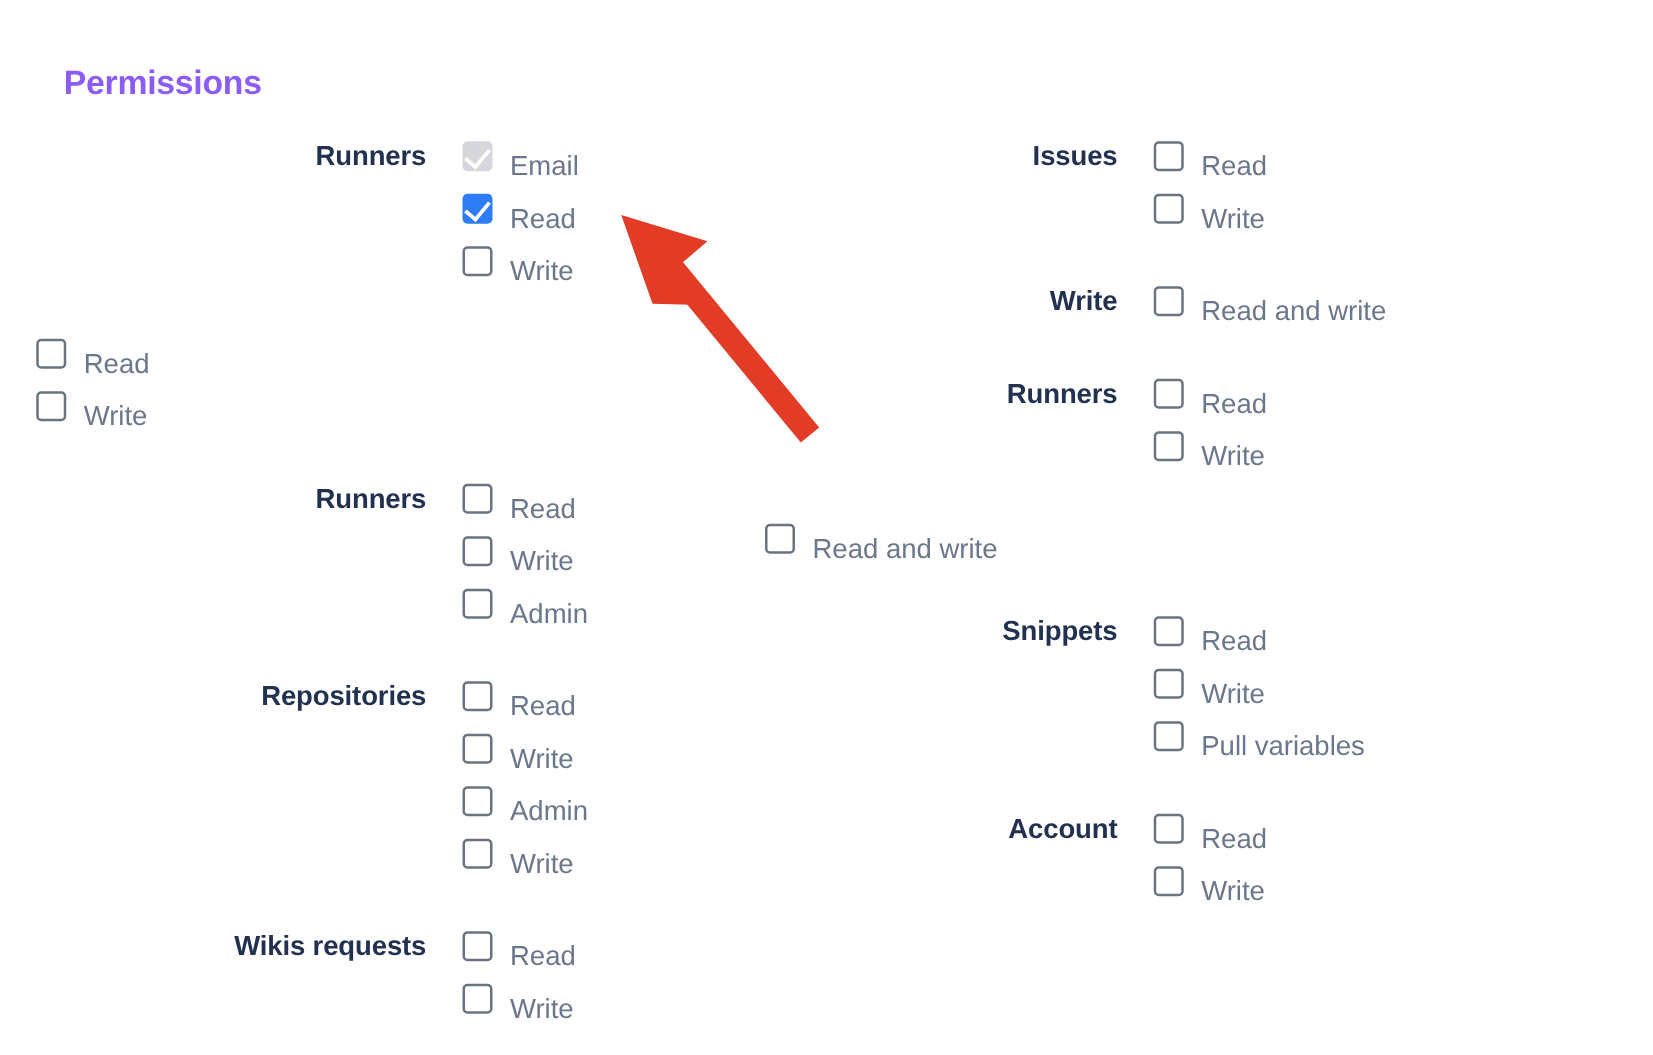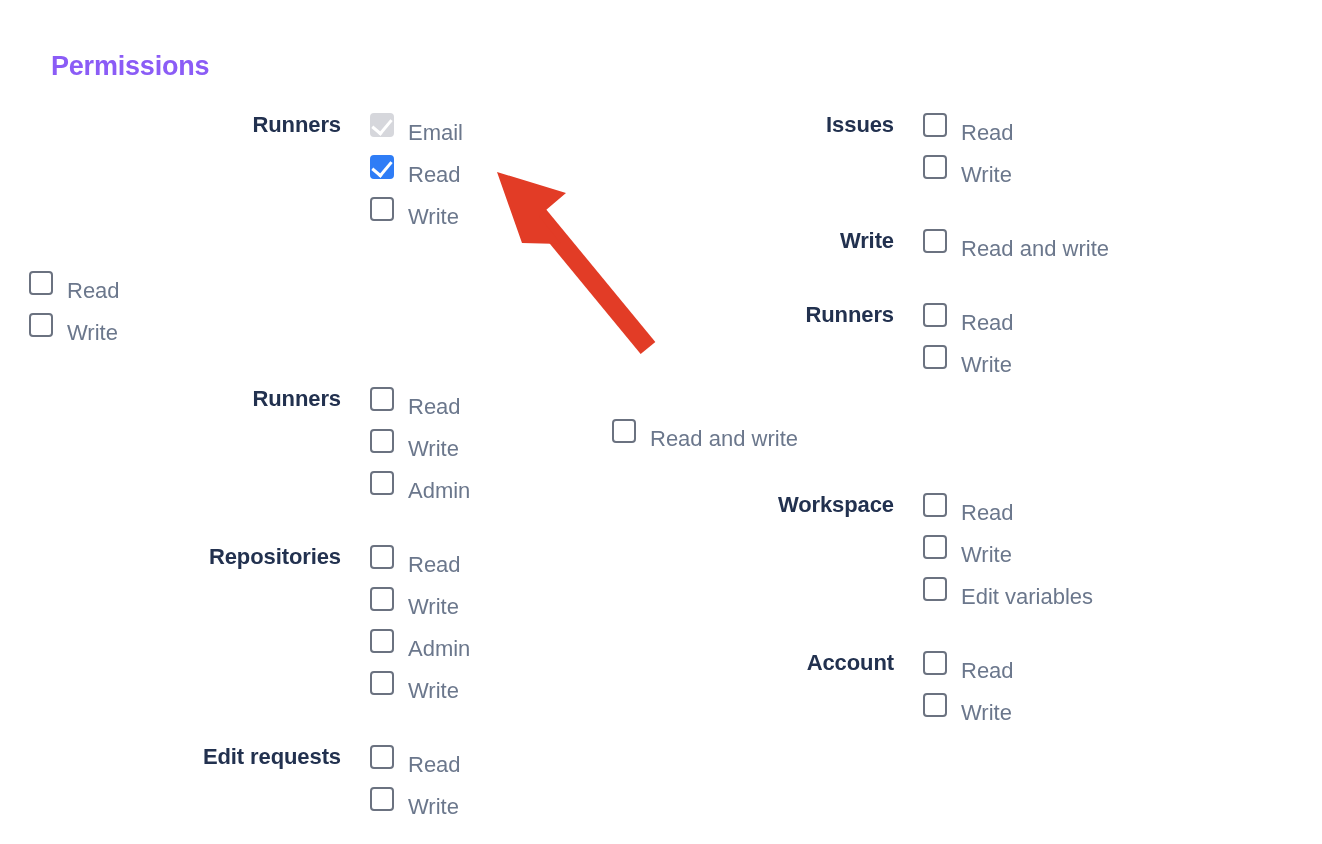--- a/index.html
+++ b/index.html
@@ -201,21 +201,21 @@
             <span class="cb unchecked"></span>
             <span class="opt-label">Admin</span>
           </label>
           <label class="opt-row">
             <span class="cb unchecked"></span>
             <span class="opt-label">Write</span>
           </label>
         </div>
       </div>
       <div class="group">
-        <div class="group-label">Edit requests</div>
+        <div class="group-label">Wikis requests</div>
         <div class="options">
           <label class="opt-row">
             <span class="cb unchecked"></span>
             <span class="opt-label">Read</span>
           </label>
           <label class="opt-row">
             <span class="cb unchecked"></span>
             <span class="opt-label">Write</span>
           </label>
         </div>
@@ -259,33 +259,33 @@
       </div>
       <div class="group">
         <div class="options">
           <label class="opt-row">
             <span class="cb unchecked"></span>
             <span class="opt-label">Read and write</span>
           </label>
         </div>
       </div>
       <div class="group">
-        <div class="group-label">Workspace</div>
-        <div class="options">
-          <label class="opt-row">
-            <span class="cb unchecked"></span>
-            <span class="opt-label">Read</span>
-          </label>
-          <label class="opt-row">
-            <span class="cb unchecked"></span>
-            <span class="opt-label">Write</span>
-          </label>
-          <label class="opt-row">
-            <span class="cb unchecked"></span>
-            <span class="opt-label">Edit variables</span>
+        <div class="group-label">Snippets</div>
+        <div class="options">
+          <label class="opt-row">
+            <span class="cb unchecked"></span>
+            <span class="opt-label">Read</span>
+          </label>
+          <label class="opt-row">
+            <span class="cb unchecked"></span>
+            <span class="opt-label">Write</span>
+          </label>
+          <label class="opt-row">
+            <span class="cb unchecked"></span>
+            <span class="opt-label">Pull variables</span>
           </label>
         </div>
       </div>
       <div class="group">
         <div class="group-label">Account</div>
         <div class="options">
           <label class="opt-row">
             <span class="cb unchecked"></span>
             <span class="opt-label">Read</span>
           </label>

